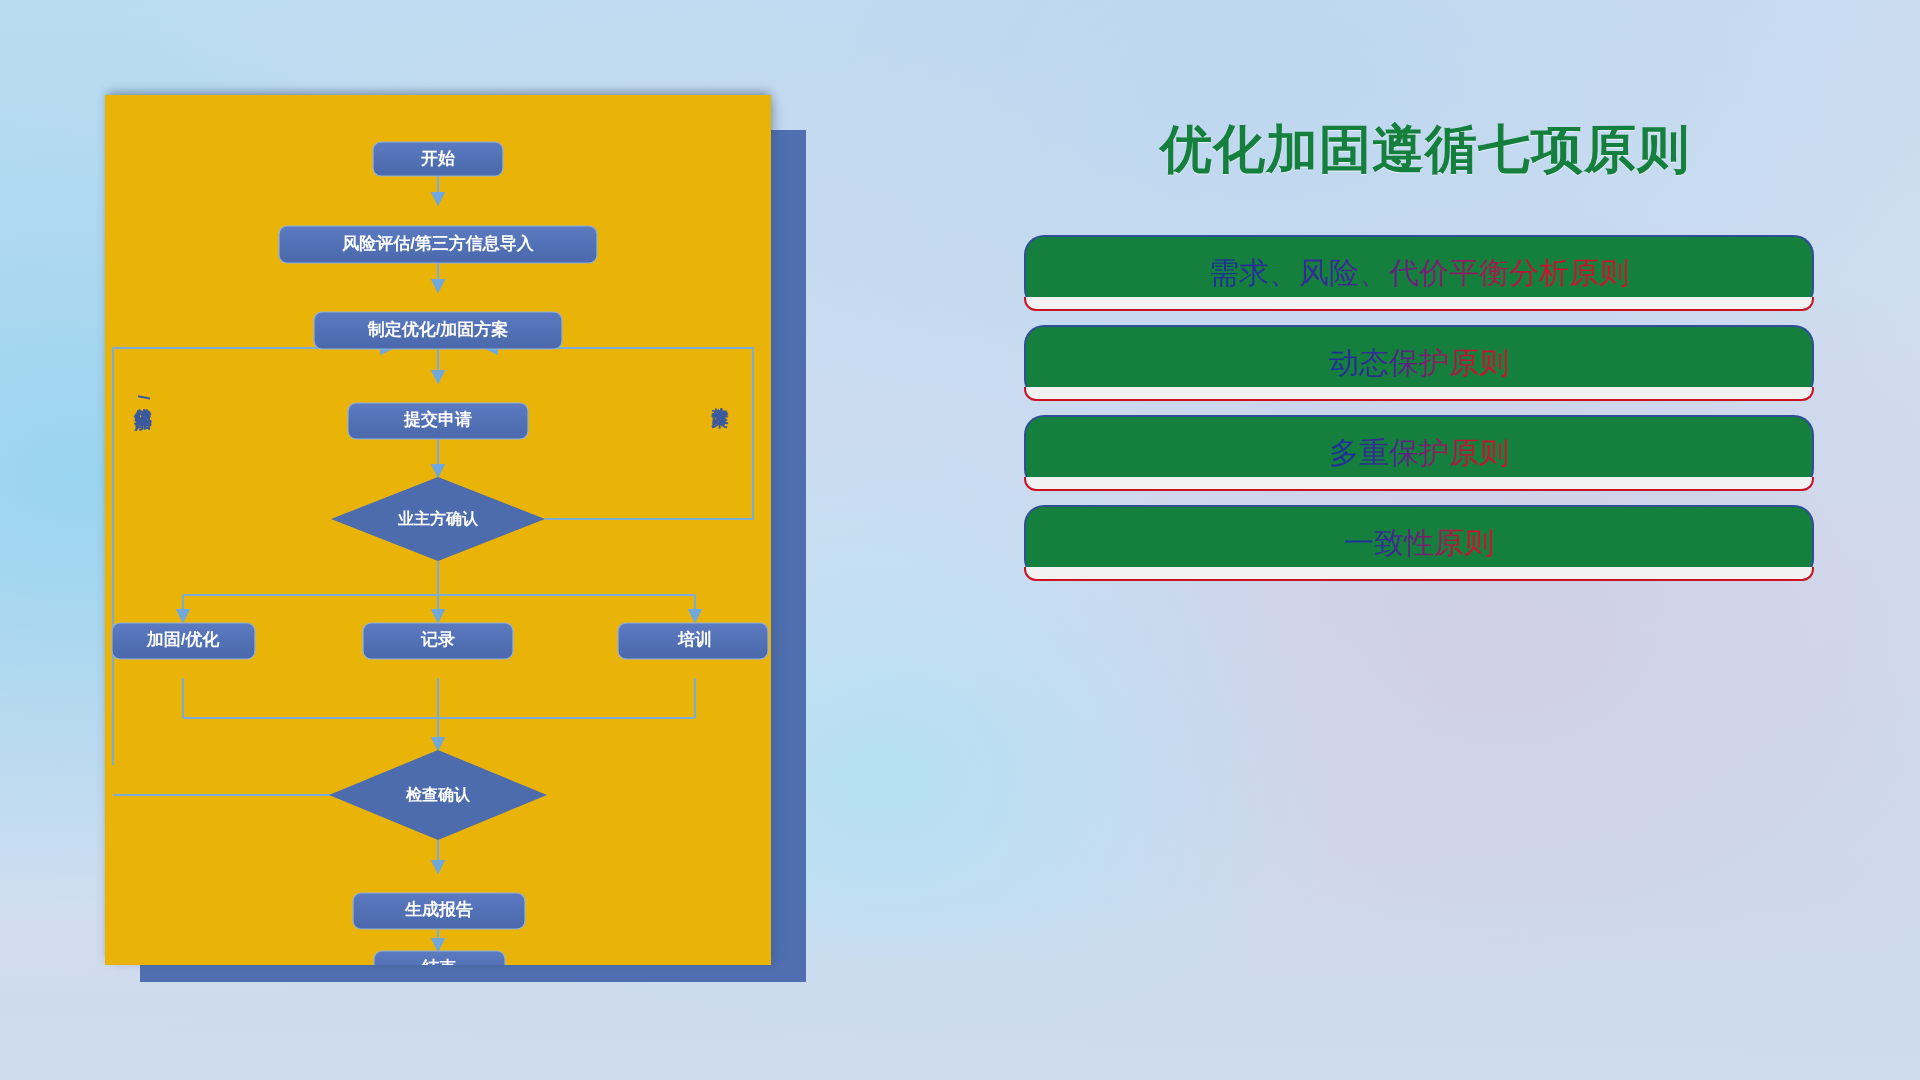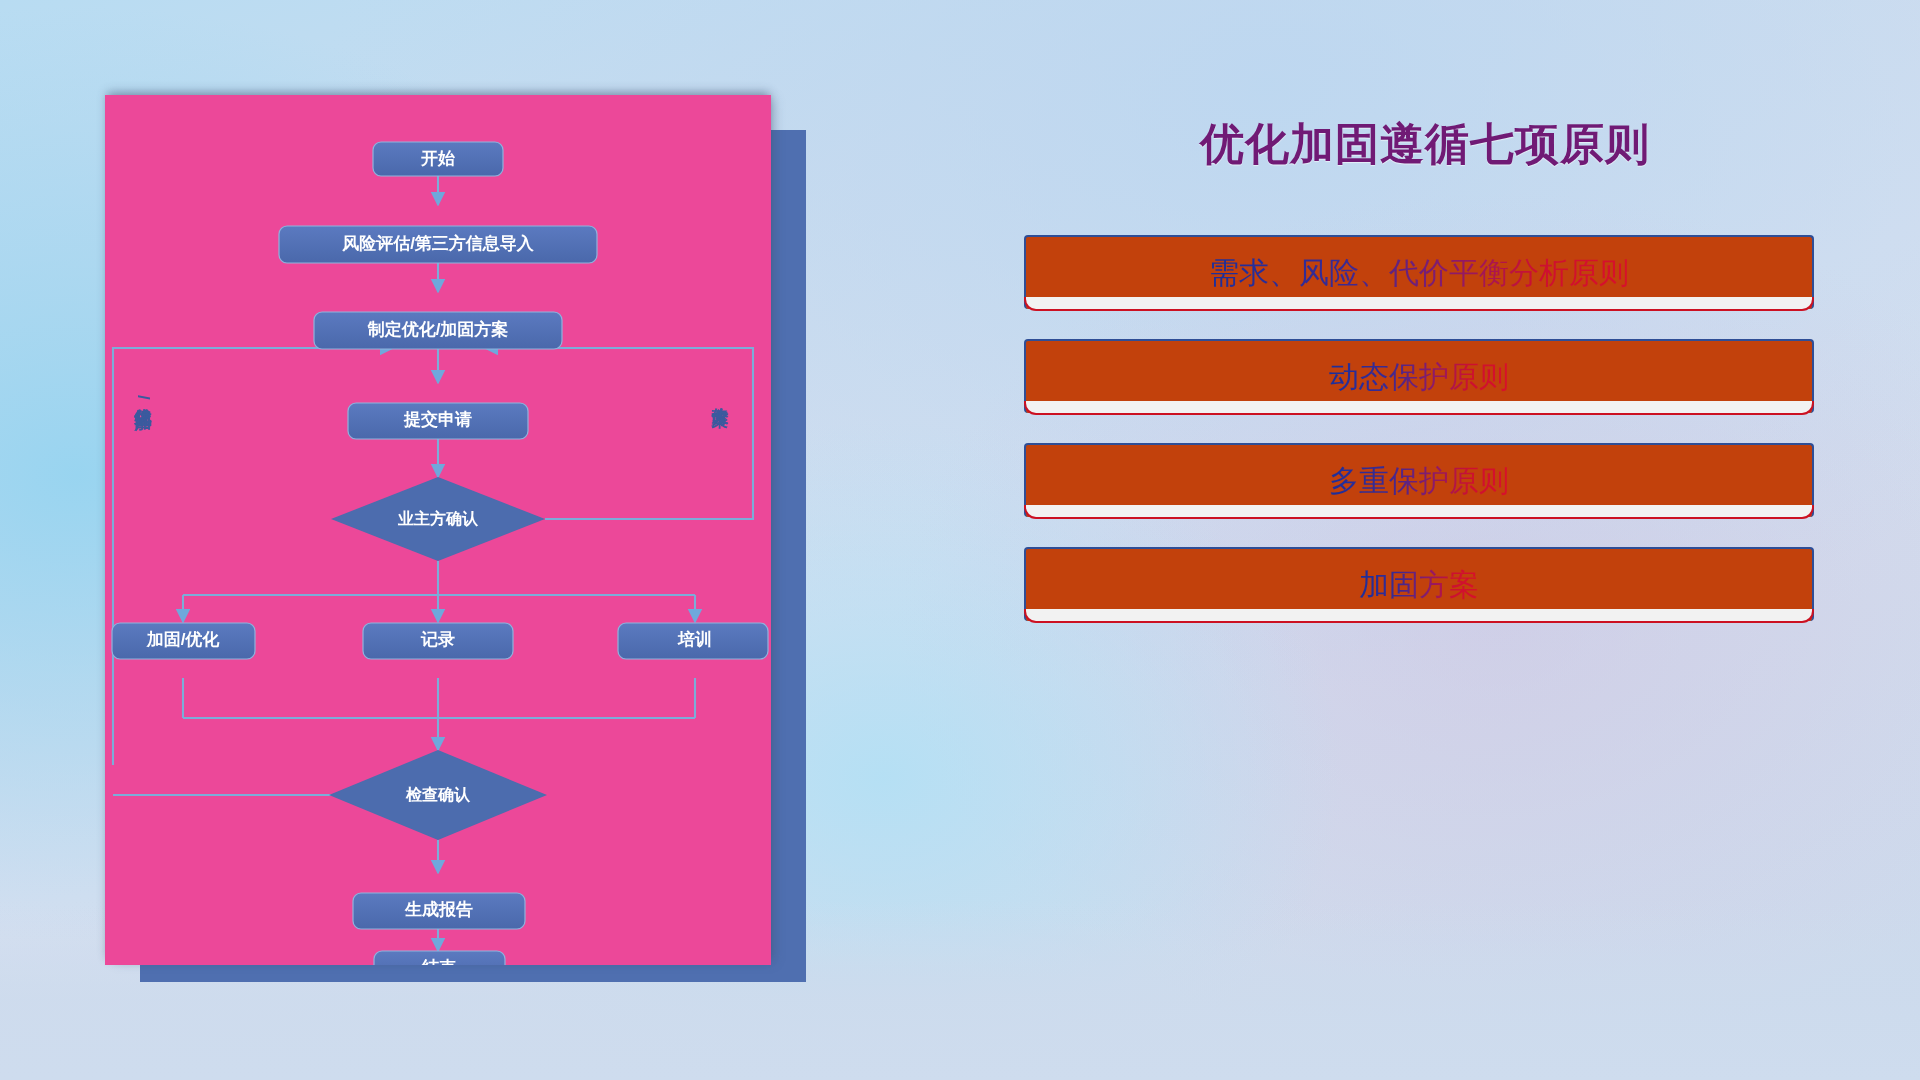--- a/index.html
+++ b/index.html
@@ -24,50 +24,50 @@
     background:linear-gradient(180deg,rgba(205,219,237,0) 0%,rgba(205,219,237,.85) 55%,rgba(206,220,238,1) 100%);
   }
 
   
   #flow-accent{
     position:absolute;left:140px;top:130px;width:666px;height:852px;
     background:#4f6fb0;
   }
   #flow-card{
     position:absolute;left:105px;top:95px;width:666px;height:870px;
-    background:#ec4899;
+    background:#eab308;
     box-shadow:0 -5px 9px -2px rgba(60,80,110,.45), 6px 0 11px -4px rgba(60,80,110,.35);
   }
   #flow-svg{position:absolute;left:0;top:0;}
 
   .node-label{
     font-size:17px;font-weight:bold;fill:#ffffff;
     text-anchor:middle;dominant-baseline:middle;
   }
   .node-label.small{font-size:16px;}
   .vlabel{
     font-size:17px;font-weight:bold;fill:#3b5a9e;
   }
 
   
   #right-pane{position:absolute;left:1020px;top:95px;width:810px;height:900px;}
   #panel-title{
     position:absolute;left:0;top:20px;width:810px;text-align:center;
-    font-size:44px;font-weight:bold;color:#701a75;
+    font-size:52px;font-weight:bold;color:#15803d;
     letter-spacing:1px;
     text-shadow:0 1px 1px rgba(255,255,255,.6);
   }
   #principle-list{
     position:absolute;left:4px;top:140px;width:790px;
   }
   .principle-card{
     position:relative;
-    height:74px;margin-bottom:30px;
-    background:#c2410c;
-    border-radius:4px;
+    height:74px;margin-bottom:16px;
+    background:#15803d;
+    border-radius:20px;
     border:2px solid #2f4e96;
     border-bottom:none;
     box-sizing:border-box;
     display:flex;align-items:center;justify-content:center;
   }
   .principle-card::after{
     content:"";position:absolute;left:-2px;right:-2px;bottom:-2px;height:14px;
     border:2px solid #cc1122;border-top:none;
     border-bottom-left-radius:12px;border-bottom-right-radius:12px;
     background:linear-gradient(180deg,rgba(242,242,242,1) 0%,rgba(242,242,242,1) 100%);
@@ -210,19 +210,19 @@
 
     <div class="principle-card">
       <span class="principle-text">动态保护原则</span>
     </div>
 
     <div class="principle-card">
       <span class="principle-text">多重保护原则</span>
     </div>
 
     <div class="principle-card">
-      <span class="principle-text">加固方案</span>
+      <span class="principle-text">一致性原则</span>
     </div>
 
 
 
   </div>
 </div>
 
 </body></html>

